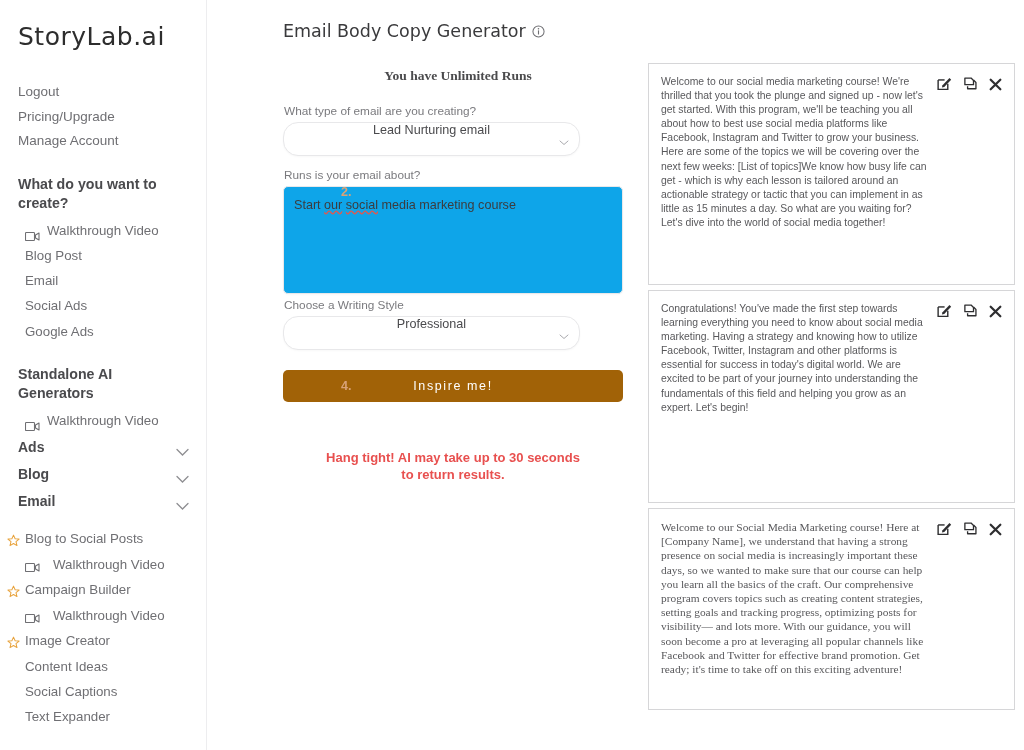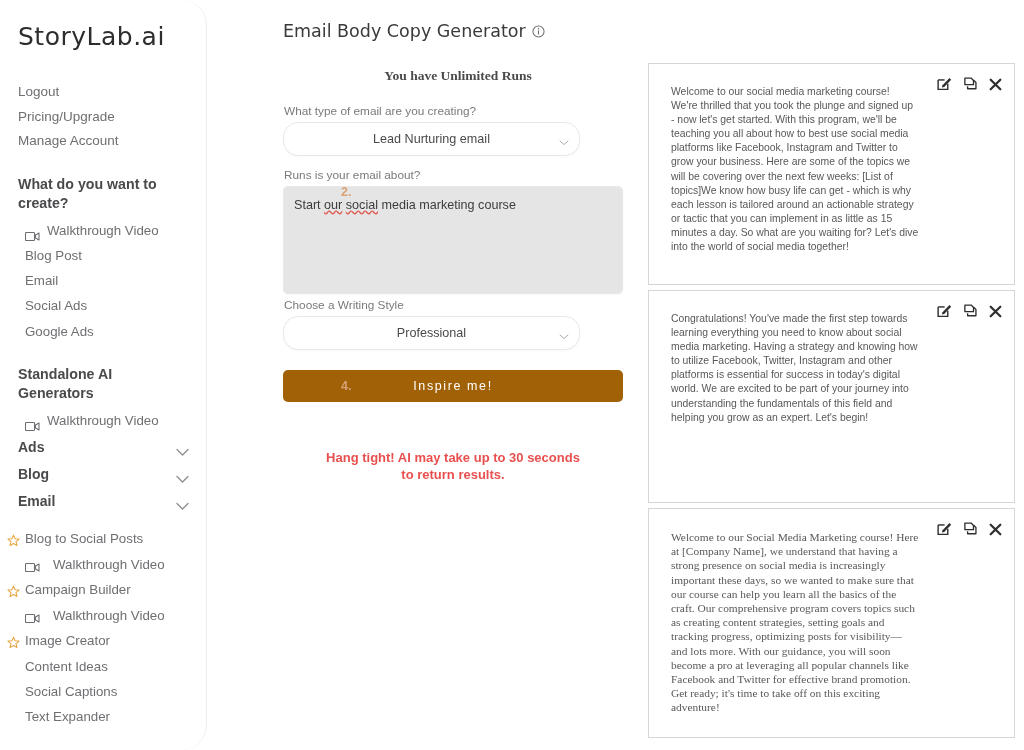--- a/index.html
+++ b/index.html
@@ -11,21 +11,20 @@
     overflow: hidden;
   }
   #app { position: relative; width: 1024px; height: 750px; display: flex; }
 
   
   .sidebar {
     width: 207px; min-width: 207px; height: 750px;
     border-right: 1px solid #ededef;
     padding: 0;
     position: relative;
-    border-radius: 25px;
   }
   .brand {
     font-size: 25px;
     font-weight: 400;
     color: #2d2d2d;
     letter-spacing: 0.5px;
     padding: 22px 0 0 18px;
     font-family: "DejaVu Sans", sans-serif;
   }
   .nav { padding: 0 0 0 18px; margin-top: 29px; }
@@ -113,35 +112,35 @@
     font-weight: bold;
     color: #d9a277;
   }
   .field-block { position: relative; margin-top: 15px; }
 
   .select-box {
     width: 297px; height: 34px;
     border: 1px solid #e8e8ea;
     border-radius: 15px;
     background: #fff;
-    display: flex; align-items: center; justify-content: center;
+    display: flex; align-items: flex-start; justify-content: center;
     position: relative;
     font-size: 12.6px;
     color: #4a4a4d;
     box-shadow: 0 1px 2px rgba(0,0,0,0.03);
   }
   .select-box .sel-chev {
     position: absolute; right: 10px; top: 50%; transform: translateY(-50%);
     width: 10px; height: 7px;
   }
   .textarea-box {
     width: 340px; height: 108px;
     border: 1px solid #e8e8ea;
     border-radius: 5px;
-    background: #e5e5e5;
+    background: #0ea5e9;
     padding: 10px 10px 0 10px;
     font-size: 12.6px;
     color: #3c3c3e;
     box-shadow: 0 1px 2px rgba(0,0,0,0.03);
     line-height: 17px;
     overflow: hidden;
   }
   .sp { text-decoration: underline wavy #e0584f; text-decoration-skip-ink: none; }
   .inspire-btn {
     width: 340px; height: 32px;
@@ -175,21 +174,21 @@
     border: 1px solid #d6d6d8;
     background: #fff;
     position: relative;
     padding: 11px 85px 12px 12px;
     margin-bottom: 5px;
   }
   .result-text {
     font-size: 10.4px;
     line-height: 14.1px;
     color: #58585b;
-    margin: 10px;
+    margin: 0;
   }
   .result-text.serif { font-family: "Liberation Serif", serif; font-size: 11.4px; line-height: 14.2px; }
   .card-actions {
     position: absolute;
     top: 12px; right: 12px;
     display: flex; align-items: center; gap: 11px;
   }
   .act-icon { width: 15px; height: 15px; cursor: pointer; display:block; }
   .act-icon.x { width: 13px; height: 13px; }
 </style>

